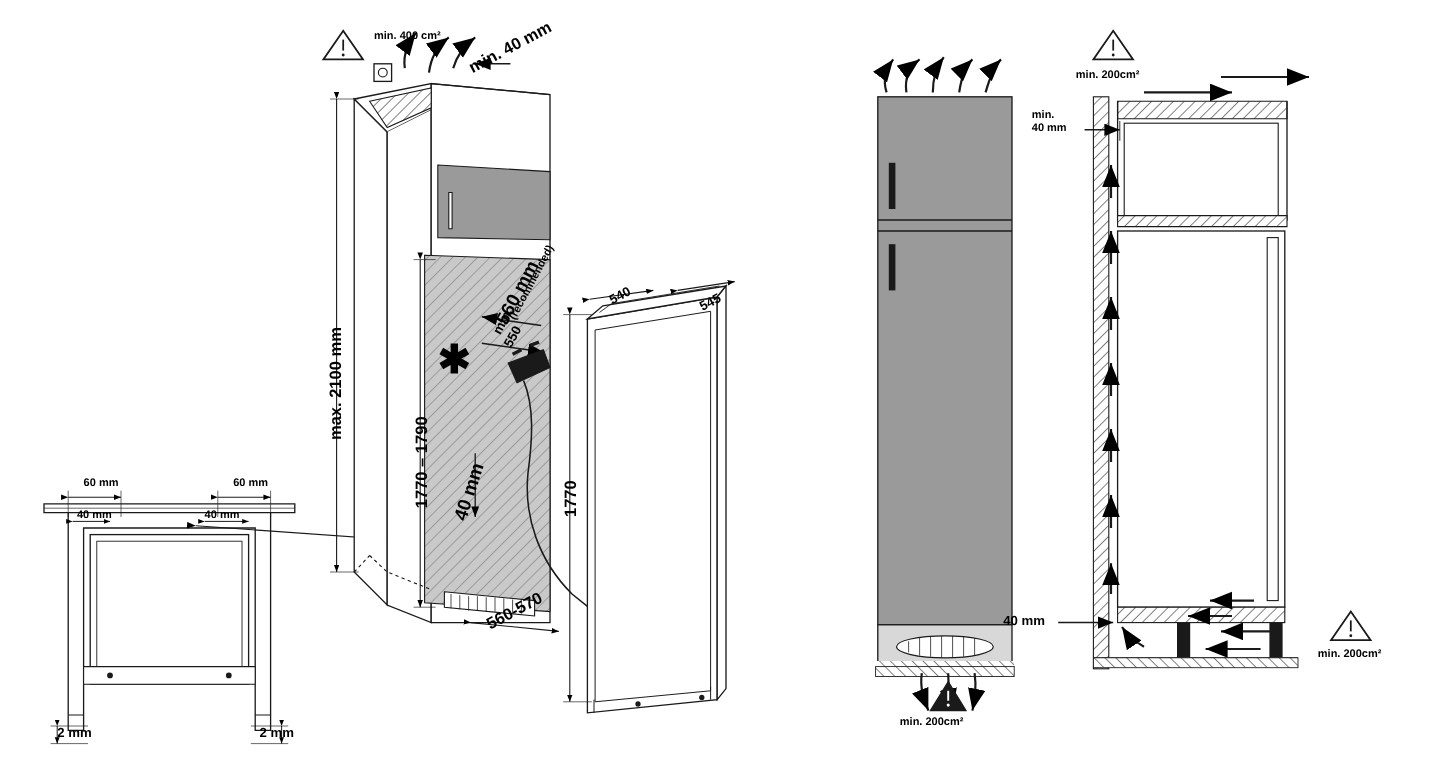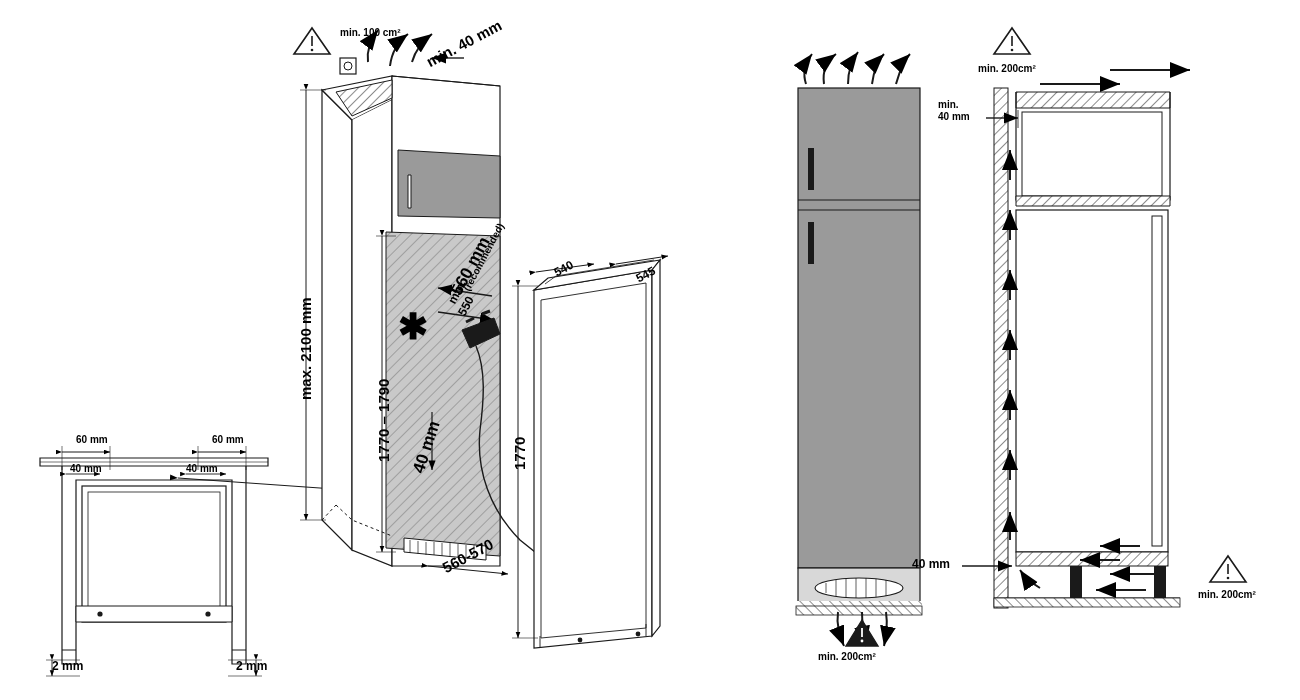--- a/index.html
+++ b/index.html
@@ -278,21 +278,21 @@
     </g>
   </svg>
 
   <div class="lbl small" style="left:76px; top:435px;">60 mm</div>
   <div class="lbl small" style="left:212px; top:435px;">60 mm</div>
   <div class="lbl small" style="left:70px; top:464px;">40 mm</div>
   <div class="lbl small" style="left:186px; top:464px;">40 mm</div>
   <div class="lbl med" style="left:52px; top:660px;">2 mm</div>
   <div class="lbl med" style="left:236px; top:660px;">2 mm</div>
 
-  <div class="lbl small" style="left:340px; top:28px;">min. 100 cm²</div>
+  <div class="lbl small" style="left:340px; top:28px;">min. 400 cm²</div>
   <div class="lbl big rotm" style="left:424px; top:56px;">min. 40 mm</div>
   <div class="lbl big rot90" style="left:298px; top:400px;">max. 2100 mm</div>
   <div class="lbl big rot90" style="left:376px; top:462px;">1770 – 1790</div>
   <div class="lbl xbig rotm2" style="left:448px; top:290px;">560 mm</div>
   <div class="lbl small rotm2" style="left:462px; top:288px;">(recommended)</div>
   <div class="lbl med rotm2" style="left:446px; top:300px;">min.</div>
   <div class="lbl med rotm2" style="left:456px; top:312px;">550</div>
   <div class="lbl xbig rotm3" style="left:410px; top:470px;">40 mm</div>
   <div class="lbl big rotm" style="left:440px; top:562px;">560-570</div>
   <div class="lbl" style="left:398px; top:308px; font-size:36px;">✱</div>

